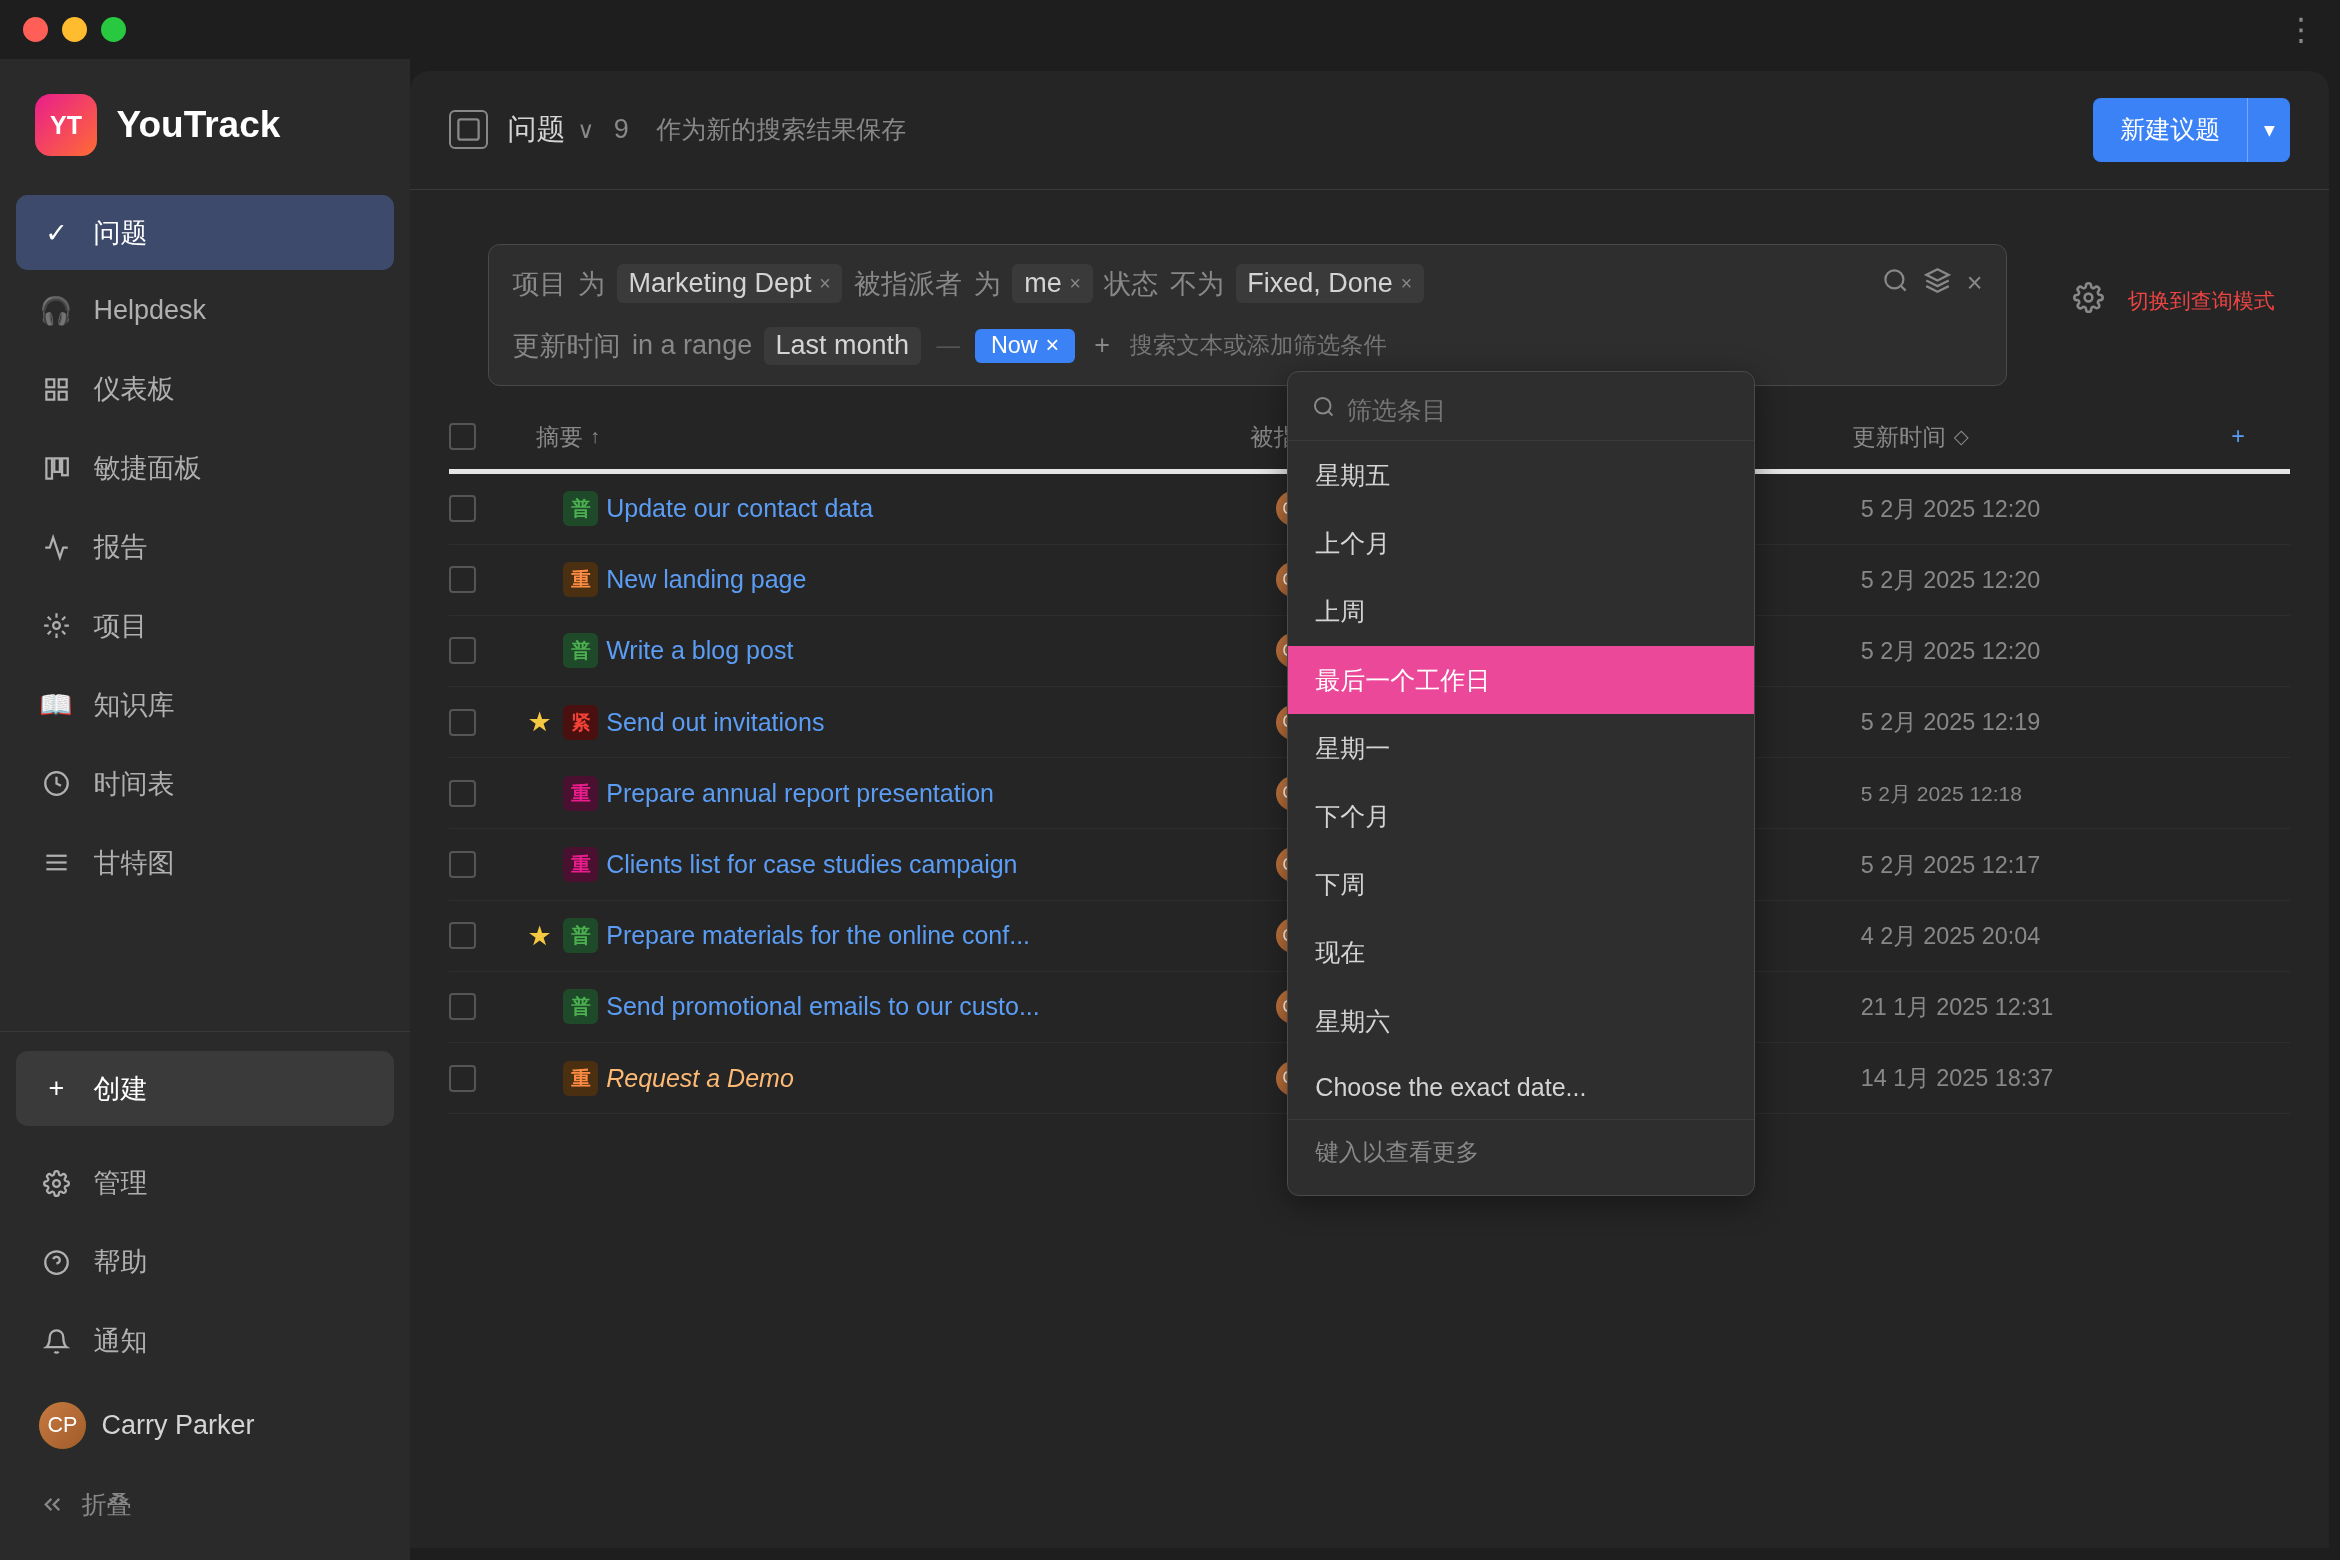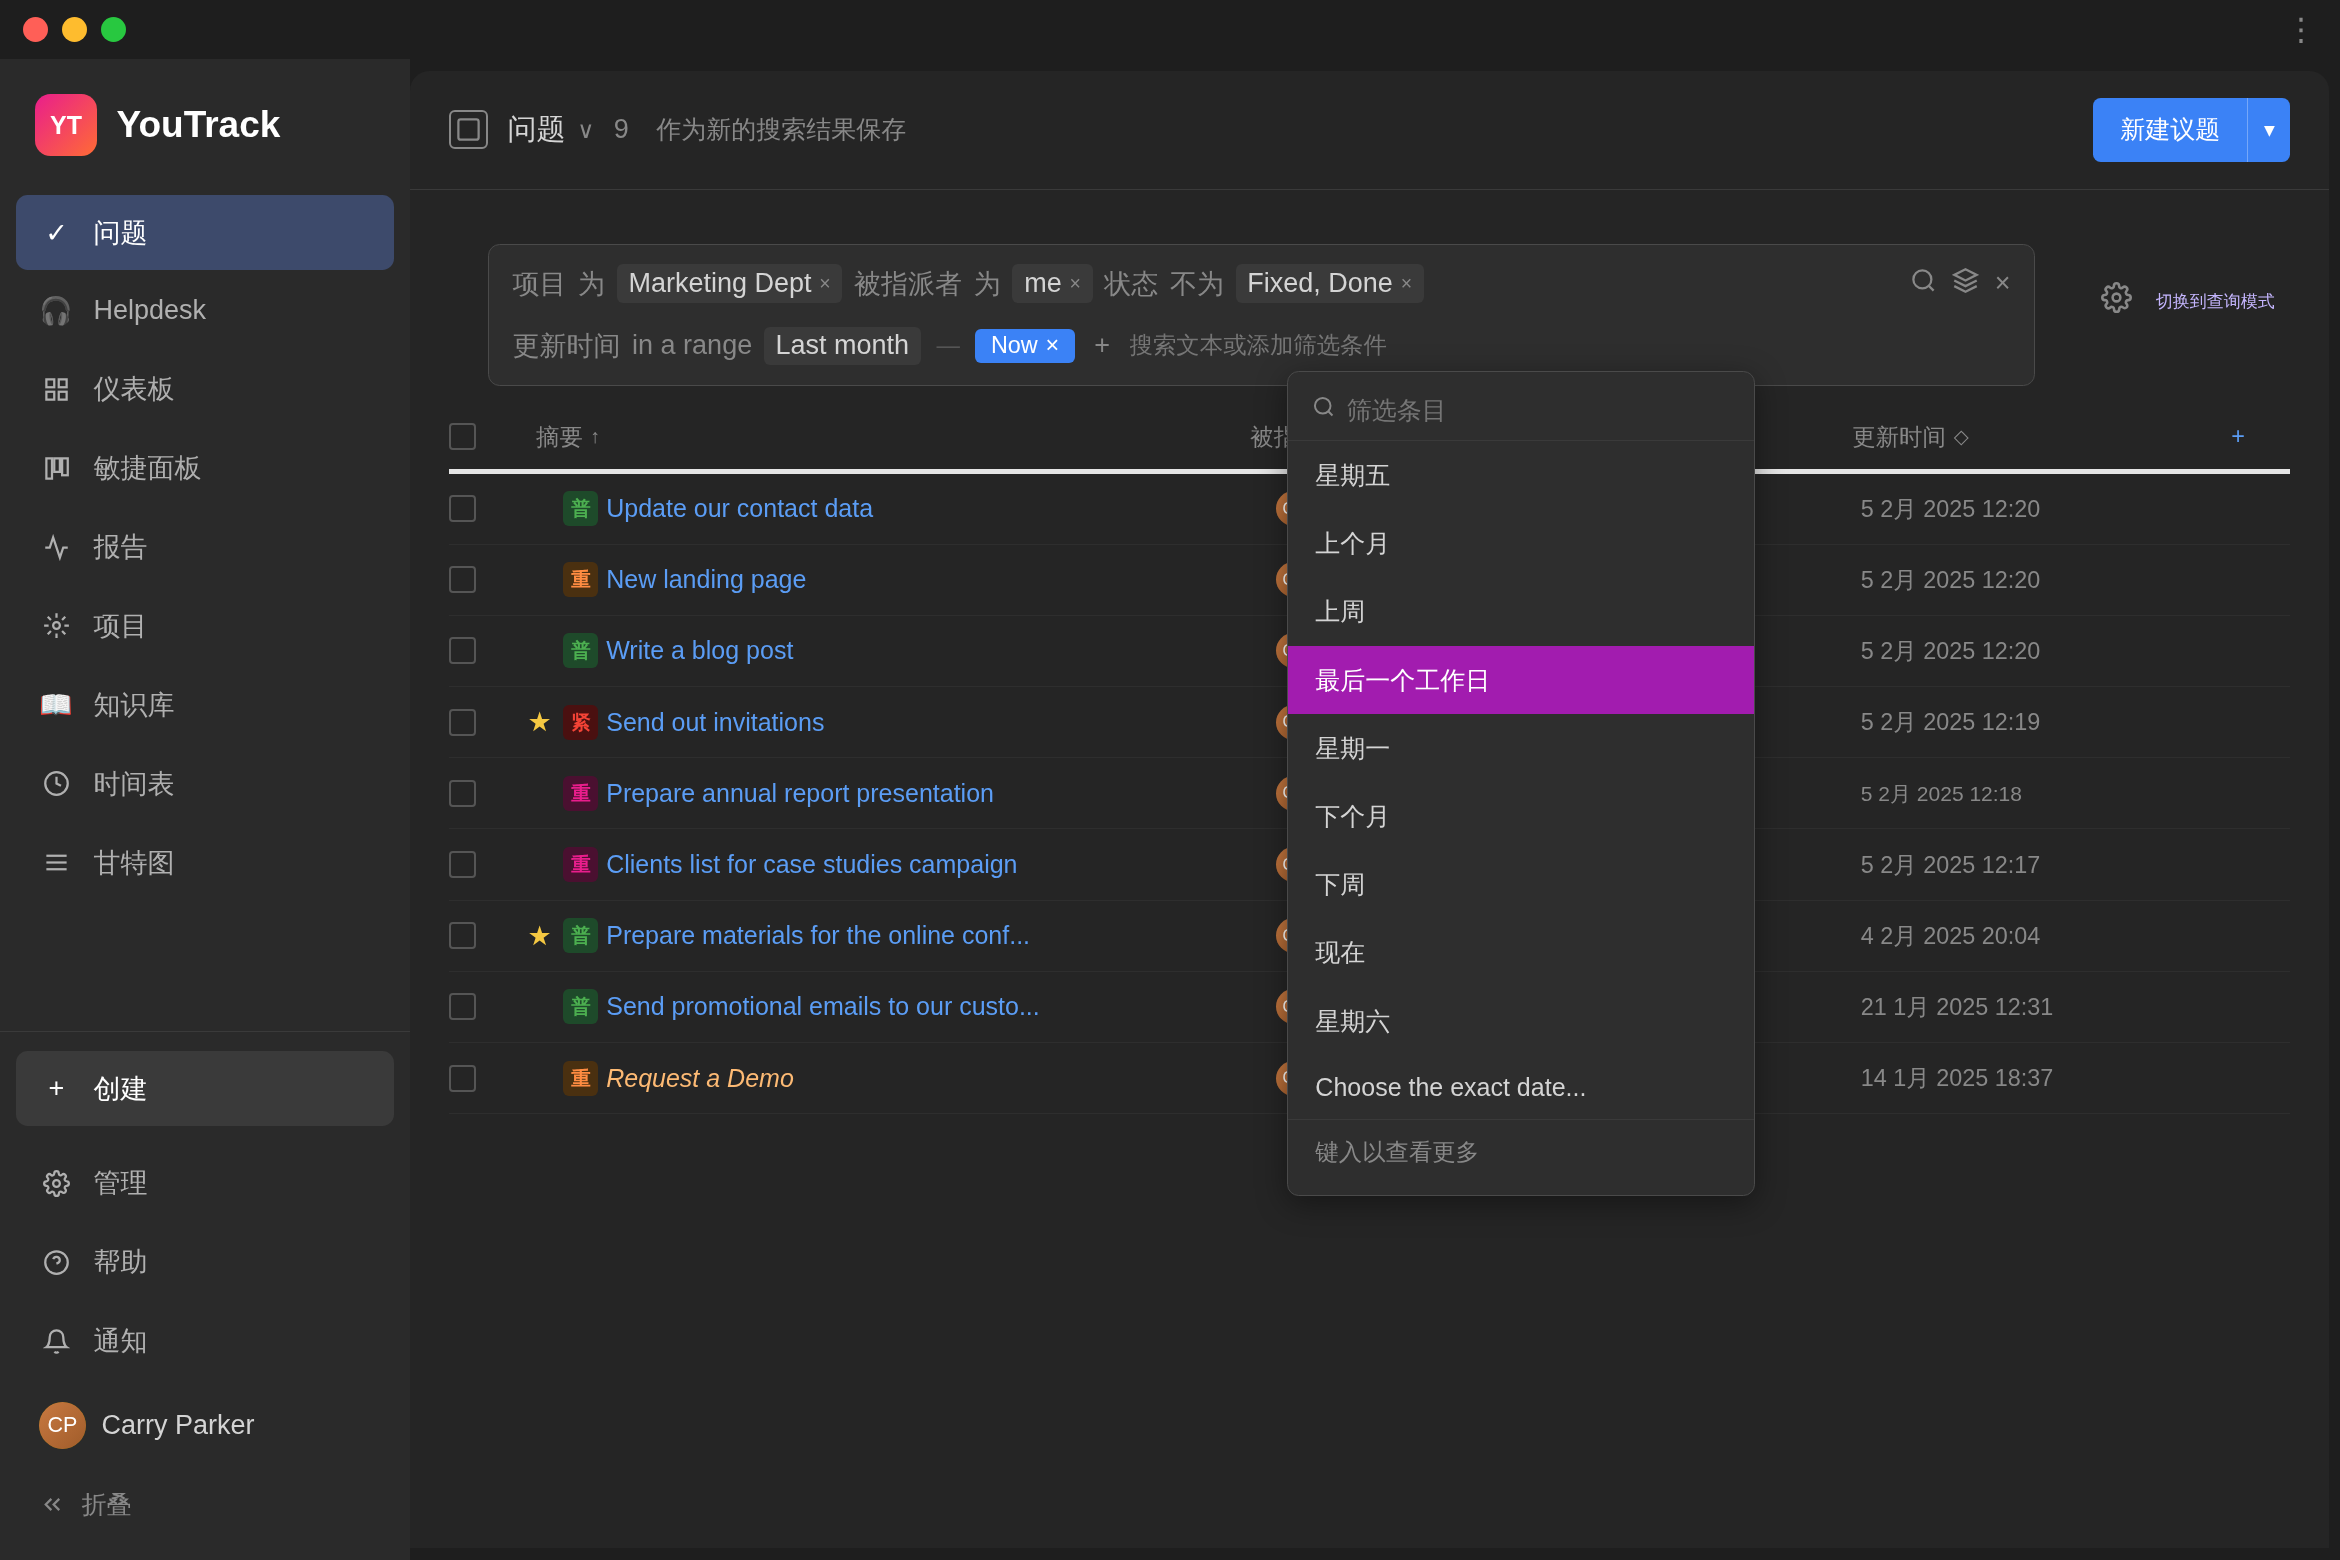--- a/index.html
+++ b/index.html
@@ -330,21 +330,21 @@
     }
 
     .dropdown-item {
       padding: 17.6px 27px;
       font-size: 25px;
       color: #d4d4d4;
       cursor: pointer;
     }
 
     .dropdown-item.selected {
-      background: #a21caf;
+      background: #ec4899;
       color: #ffffff;
     }
 
     .dropdown-footer {
       padding: 15.6px 27px;
       border-top: 1px solid #3a3a3a;
       font-size: 23.4px;
       color: #888;
       cursor: pointer;
     }
@@ -694,21 +694,21 @@
         </div>
       </div>
 
       <div style="display:flex;align-items:center;">
         <div style="color:#888;cursor:pointer;font-size:31px;padding:7.8px;">
           <svg width="31" height="31" viewBox="0 0 24 24" fill="none" stroke="#888" stroke-width="2">
             <circle cx="12" cy="12" r="3"></circle>
               <path d="M19.4 15a1.65 1.65 0 00.33 1.82l.06.06a2 2 0 010 2.83 2 2 0 01-2.83 0l-.06-.06a1.65 1.65 0 00-1.82-.33 1.65 1.65 0 00-1 1.51V21a2 2 0 01-4 0v-.09A1.65 1.65 0 009 19.4a1.65 1.65 0 00-1.82.33l-.06.06a2 2 0 01-2.83-2.83l.06-.06A1.65 1.65 0 004.68 15a1.65 1.65 0 00-1.51-1H3a2 2 0 010-4h.09A1.65 1.65 0 004.6 9a1.65 1.65 0 00-.33-1.82l-.06-.06a2 2 0 012.83-2.83l.06.06A1.65 1.65 0 009 4.68a1.65 1.65 0 001-1.51V3a2 2 0 014 0v.09a1.65 1.65 0 001 1.51 1.65 1.65 0 001.82-.33l.06-.06a2 2 0 012.83 2.83l-.06.06A1.65 1.65 0 0019.4 9a1.65 1.65 0 001.51 1H21a2 2 0 010 4h-.09a1.65 1.65 0 00-1.51 1z"></path>
           </svg>
         </div>
-        <div style="color:#c4b5fd;font-size:17px;cursor:pointer;white-space:nowrap;padding:7.8px 15.6px;font-family:Liberation Mono, monospace;">切换到查询模式</div>
+        <div style="color:#ef4444;font-size:21px;cursor:pointer;white-space:nowrap;padding:7.8px 15.6px;font-family:Liberation Mono, monospace;">切换到查询模式</div>
       </div>
     </div>
 
     <div class="table-container">
 
       <div class="table-header">
         <div>
           <div class="checkbox"></div>
         </div>
         <div class="table-header-cell">

